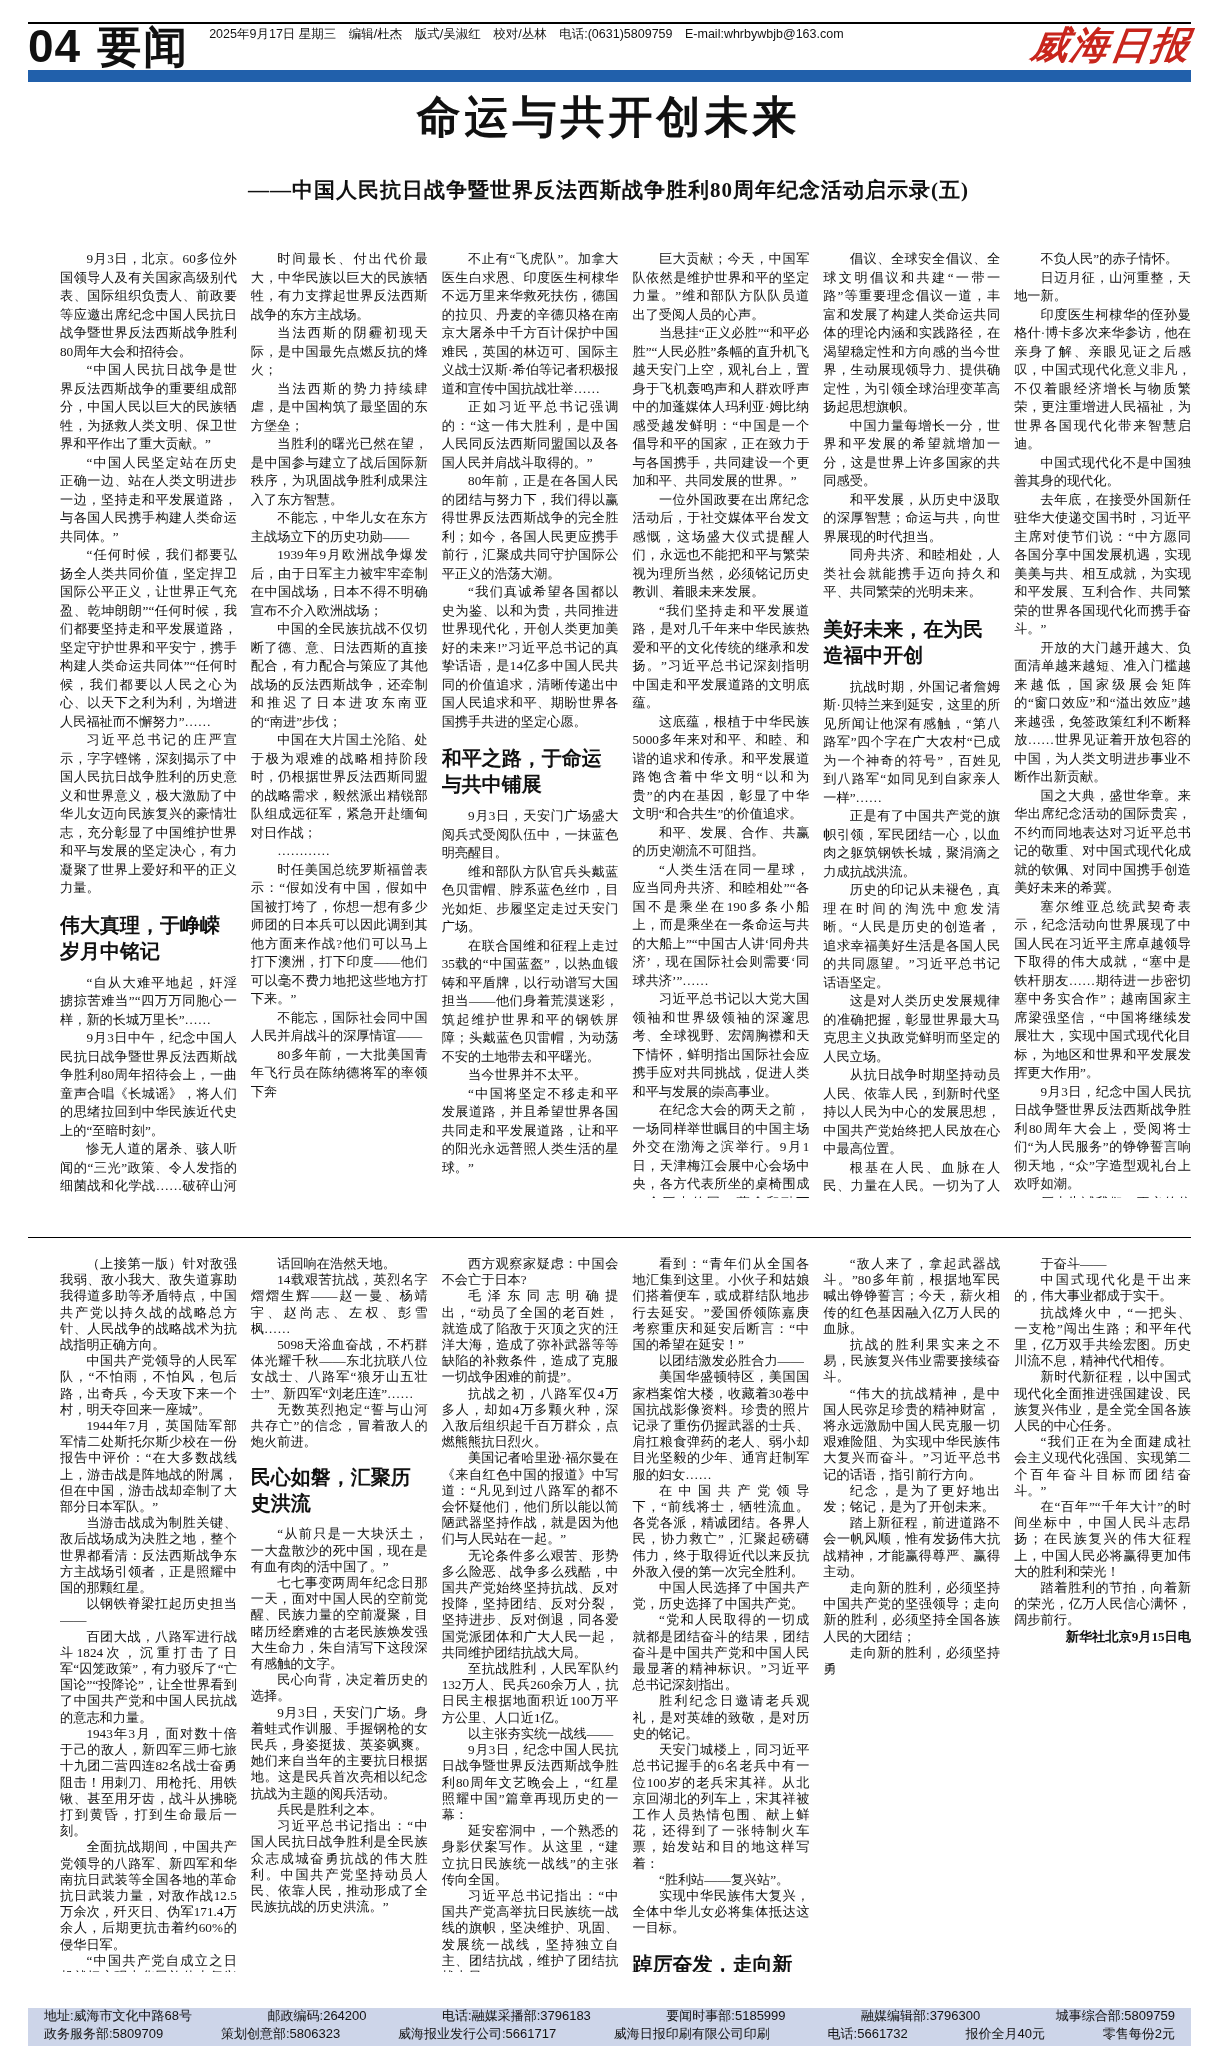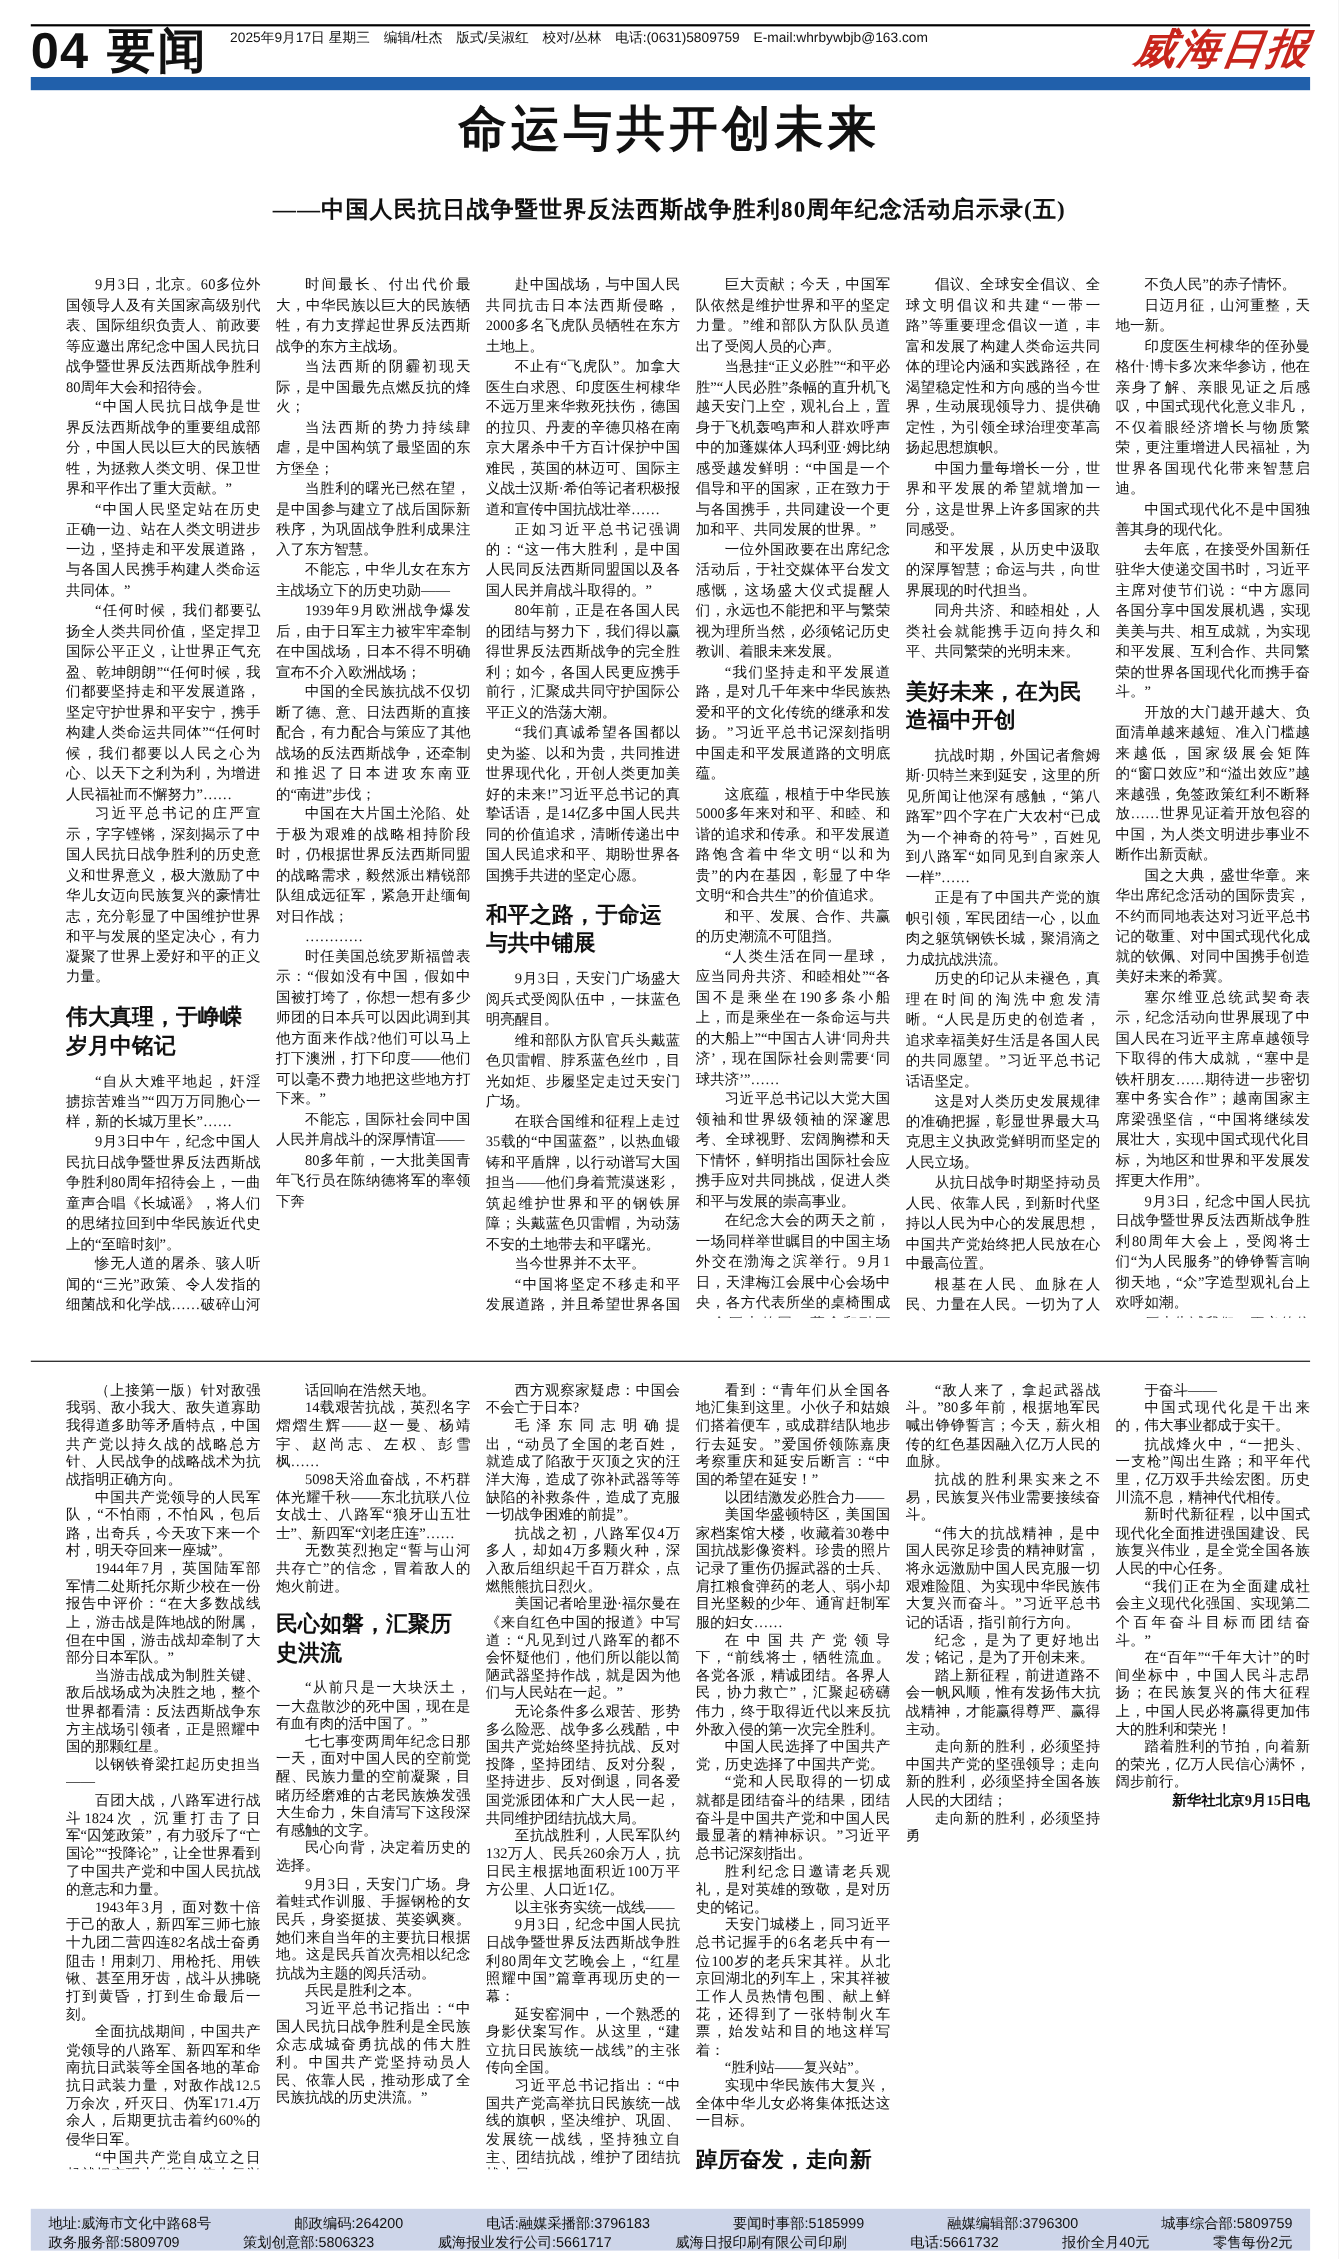--- a/index.html
+++ b/index.html
@@ -20,21 +20,21 @@
   #b2{top:1256px;height:716px;}
   .col{flex:1 1 0;overflow:hidden;min-width:0;}
   .col p{margin:0;font-size:13.2px;text-align:justify;text-indent:2em;}
   #b1 .col p{line-height:18.5px;}
   #b2 .col p{line-height:16.2px;}
   .col h3{font-family:"Liberation Sans","DejaVu Sans",sans-serif;font-size:20px;line-height:26px;
           margin:14px 0 10px;font-weight:900;text-indent:0;}
   .col p.dateline{text-align:right;text-indent:0;font-weight:700;}
   .divider{position:absolute;left:28px;right:26px;top:1237px;height:1px;background:#000;}
   .footer{position:absolute;left:28px;right:26px;top:2008px;height:38px;background:#cdd5e9;
-          display:flex;flex-direction:column;justify-content:flex-end;gap:3px;padding:0 16px;box-sizing:border-box;
+          display:flex;flex-direction:column;justify-content:flex-start;gap:3px;padding:0 16px;box-sizing:border-box;
           font-family:"Liberation Sans","DejaVu Sans",sans-serif;}
   .frow{display:flex;justify-content:space-between;font-size:13px;line-height:15px;color:#111;}
   .frow span{white-space:nowrap;}
 </style>
 </head>
 <body>
 
 <div class="page">
   <div class="toprule"></div>
 
@@ -70,21 +70,20 @@
         <p>不能忘，中华儿女在东方主战场立下的历史功勋——</p>
         <p>1939年9月欧洲战争爆发后，由于日军主力被牢牢牵制在中国战场，日本不得不明确宣布不介入欧洲战场；</p>
         <p>中国的全民族抗战不仅切断了德、意、日法西斯的直接配合，有力配合与策应了其他战场的反法西斯战争，还牵制和推迟了日本进攻东南亚的“南进”步伐；</p>
         <p>中国在大片国土沦陷、处于极为艰难的战略相持阶段时，仍根据世界反法西斯同盟的战略需求，毅然派出精锐部队组成远征军，紧急开赴缅甸对日作战；</p>
         <p>…………</p>
         <p>时任美国总统罗斯福曾表示：“假如没有中国，假如中国被打垮了，你想一想有多少师团的日本兵可以因此调到其他方面来作战?他们可以马上打下澳洲，打下印度——他们可以毫不费力地把这些地方打下来。”</p>
         <p>不能忘，国际社会同中国人民并肩战斗的深厚情谊——</p>
         <p>80多年前，一大批美国青年飞行员在陈纳德将军的率领下奔</p>
       </div>
       <div class="col">
-        <p>赴中国战场，与中国人民共同抗击日本法西斯侵略，2000多名飞虎队员牺牲在东方土地上。</p>
         <p>不止有“飞虎队”。加拿大医生白求恩、印度医生柯棣华不远万里来华救死扶伤，德国的拉贝、丹麦的辛德贝格在南京大屠杀中千方百计保护中国难民，英国的林迈可、国际主义战士汉斯·希伯等记者积极报道和宣传中国抗战壮举……</p>
         <p>正如习近平总书记强调的：“这一伟大胜利，是中国人民同反法西斯同盟国以及各国人民并肩战斗取得的。”</p>
         <p>80年前，正是在各国人民的团结与努力下，我们得以赢得世界反法西斯战争的完全胜利；如今，各国人民更应携手前行，汇聚成共同守护国际公平正义的浩荡大潮。</p>
         <p>“我们真诚希望各国都以史为鉴、以和为贵，共同推进世界现代化，开创人类更加美好的未来!”习近平总书记的真挚话语，是14亿多中国人民共同的价值追求，清晰传递出中国人民追求和平、期盼世界各国携手共进的坚定心愿。</p>
         <h3>和平之路，于命运与共中铺展</h3>
         <p>9月3日，天安门广场盛大阅兵式受阅队伍中，一抹蓝色明亮醒目。</p>
         <p>维和部队方队官兵头戴蓝色贝雷帽、脖系蓝色丝巾，目光如炬、步履坚定走过天安门广场。</p>
         <p>在联合国维和征程上走过35载的“中国蓝盔”，以热血锻铸和平盾牌，以行动谱写大国担当——他们身着荒漠迷彩，筑起维护世界和平的钢铁屏障；头戴蓝色贝雷帽，为动荡不安的土地带去和平曙光。</p>
         <p>当今世界并不太平。</p>
         <p>“中国将坚定不移走和平发展道路，并且希望世界各国共同走和平发展道路，让和平的阳光永远普照人类生活的星球。”</p>

